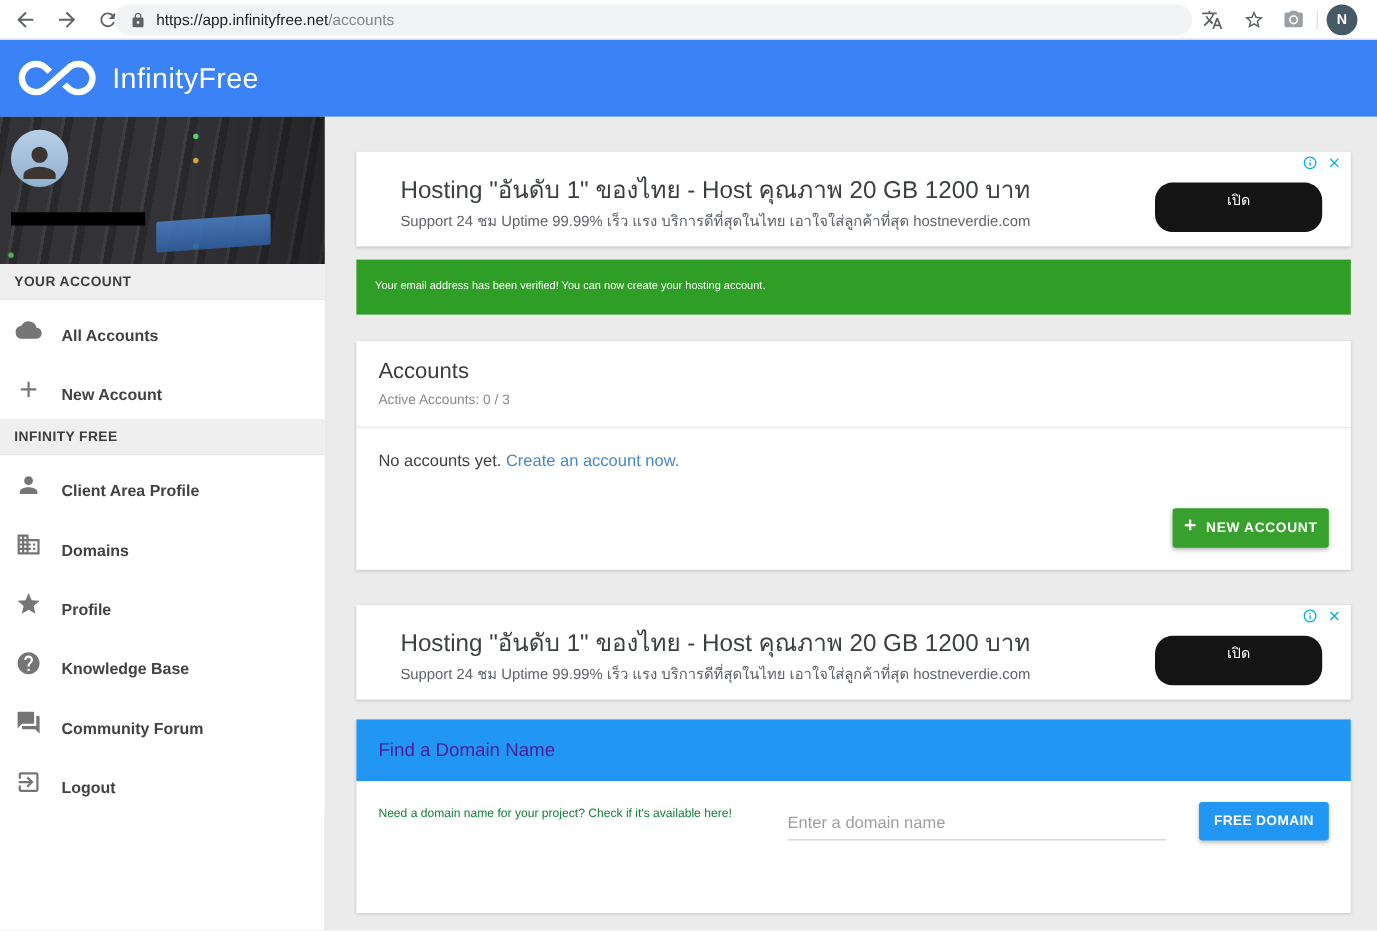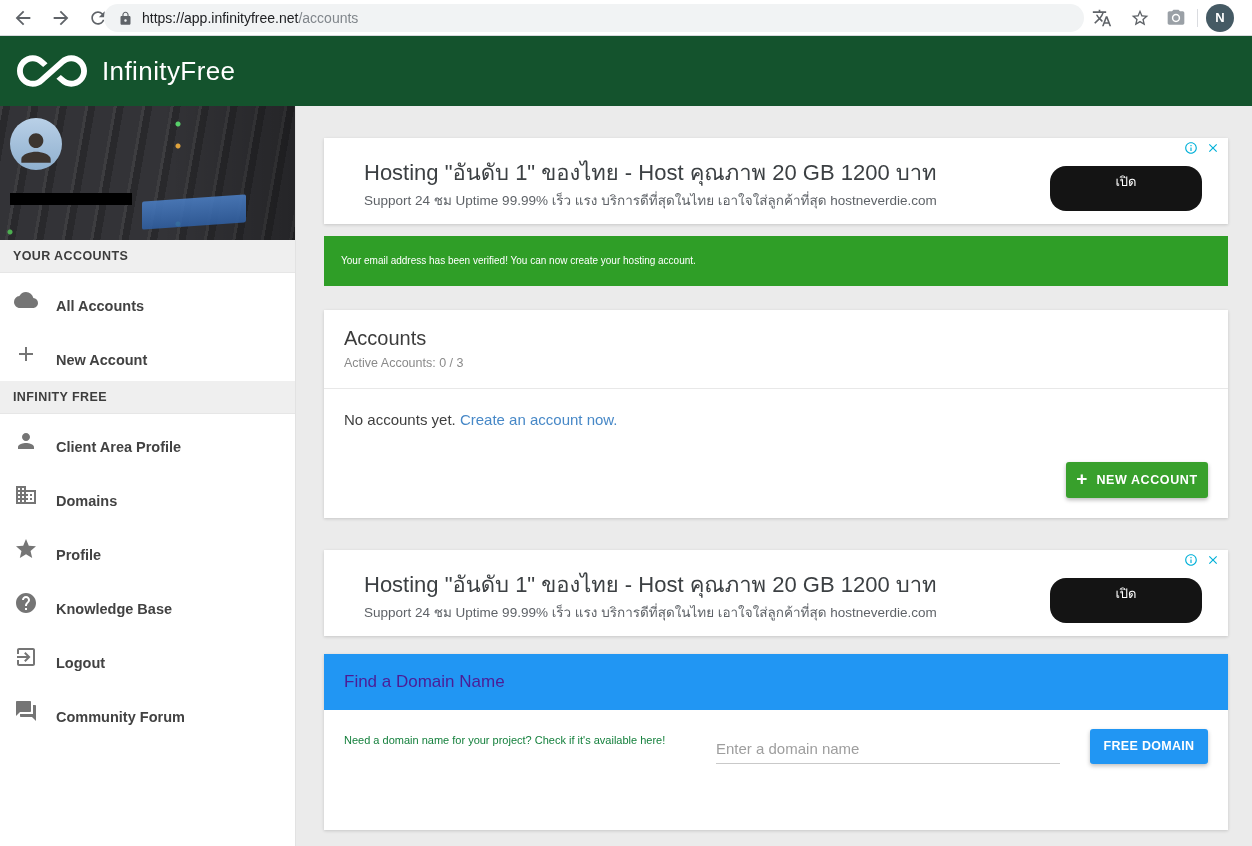--- a/index.html
+++ b/index.html
@@ -17,21 +17,21 @@
   .omnibox .lock svg { width:100%; height:100%; fill:currentColor; }
   .url-text { position:absolute; left:38px; top:0; height:28px; line-height:28px; font-size:14px; color:#202124; white-space:nowrap; }
   .url-text .path { color:#80868b; }
   .tb-right { position:absolute; top:8px; width:20px; height:20px; color:#5f6368; }
   .tb-right svg { width:100%; height:100%; fill:currentColor; }
   .ic-translate { left:1092px; } .ic-star { left:1130px; } .ic-camera { left:1166px; color:#9aa0a6; }
   .tb-divider { position:absolute; left:1197px; top:9px; width:1px; height:18px; background:#dadce0; }
   .tb-avatar { position:absolute; left:1206px; top:4px; width:28px; height:28px; border-radius:50%; background:#455a64; color:#fff; font-size:13px; text-align:center; line-height:28px; font-weight:bold; }
 
   
-  .app-header { position:absolute; top:36px; left:0; width:1252px; height:70px; background:#14532d; z-index:20; }
+  .app-header { position:absolute; top:36px; left:0; width:1252px; height:70px; background:#3b82f6; z-index:20; }
   .logo { position:absolute; left:16px; top:0; width:72px; height:70px; color:#fff; }
   .logo svg { width:100%; height:100%; fill:currentColor; }
   .brand { position:absolute; left:102px; top:0; height:70px; line-height:70px; color:#fff; font-size:26px; font-weight:400; letter-spacing:.4px; }
 
   
   .sidebar { position:absolute; top:106px; left:0; width:296px; height:740px; background:#fff; border-right:1px solid #e2e2e2; z-index:10; }
   .profile { position:relative; height:134px; overflow:hidden;
     background:
       radial-gradient(circle 3px at 178px 18px, #57d06a 0 2px, transparent 3px),
       radial-gradient(circle 3px at 178px 40px, #e0a33c 0 2px, transparent 3px),
@@ -142,21 +142,21 @@
     <div class="profile">
       <div class="lcd"></div>
       <div class="avatar-photo">
         <svg viewBox="0 0 24 24">
             <path d="M12 12c2.21 0 4-1.79 4-4s-1.79-4-4-4-4 1.79-4 4 1.79 4 4 4zm0 2c-2.67 0-8 1.34-8 4v2h16v-2c0-2.66-5.33-4-8-4z"></path>
           </svg>
       </div>
       <div class="redaction-bar"></div>
     </div>
 
-    <div class="section-strip">YOUR ACCOUNTS</div>
+    <div class="section-strip">YOUR ACCOUNT</div>
 
     <div class="nav-item">
       <span class="nicon">
         <svg viewBox="0 0 24 24">
             <path d="M19.35 10.04A7.49 7.49 0 0 0 12 4C9.11 4 6.6 5.64 5.35 8.04A5.994 5.994 0 0 0 0 14c0 3.31 2.69 6 6 6h13c2.76 0 5-2.24 5-5 0-2.64-2.05-4.78-4.65-4.96z"></path>
           </svg>
       </span>
       <span class="nav-label">All Accounts</span>
     </div>
 
@@ -203,33 +203,33 @@
         <svg viewBox="0 0 24 24">
             <path d="M12 2C6.48 2 2 6.48 2 12s4.48 10 10 10 10-4.48 10-10S17.52 2 12 2zm1 17h-2v-2h2v2zm2.07-7.75l-.9.92C13.45 12.9 13 13.5 13 15h-2v-.5c0-1.1.45-2.1 1.17-2.83l1.24-1.26c.37-.36.59-.86.59-1.41 0-1.1-.9-2-2-2s-2 .9-2 2H8c0-2.21 1.79-4 4-4s4 1.79 4 4c0 .88-.36 1.68-.93 2.25z"></path>
           </svg>
       </span>
       <span class="nav-label">Knowledge Base</span>
     </div>
 
     <div class="nav-item">
       <span class="nicon">
         <svg viewBox="0 0 24 24">
+            <path d="M21 6h-2v9H6v2c0 .55.45 1 1 1h11l4 4V7c0-.55-.45-1-1-1zm-4 6V3c0-.55-.45-1-1-1H3c-.55 0-1 .45-1 1v14l4-4h10c.55 0 1-.45 1-1z"></path>
+          </svg>
+      </span>
+      <span class="nav-label">Community Forum</span>
+    </div>
+
+    <div class="nav-item">
+      <span class="nicon">
+        <svg viewBox="0 0 24 24">
             <path d="M10.09 15.59L11.5 17l5-5-5-5-1.41 1.41L12.67 11H3v2h9.67l-2.58 2.59zM19 3H5c-1.11 0-2 .9-2 2v4h2V5h14v14H5v-4H3v4c0 1.1.89 2 2 2h14c1.1 0 2-.9 2-2V5c0-1.1-.9-2-2-2z"></path>
           </svg>
       </span>
       <span class="nav-label">Logout</span>
-    </div>
-
-    <div class="nav-item">
-      <span class="nicon">
-        <svg viewBox="0 0 24 24">
-            <path d="M21 6h-2v9H6v2c0 .55.45 1 1 1h11l4 4V7c0-.55-.45-1-1-1zm-4 6V3c0-.55-.45-1-1-1H3c-.55 0-1 .45-1 1v14l4-4h10c.55 0 1-.45 1-1z"></path>
-          </svg>
-      </span>
-      <span class="nav-label">Community Forum</span>
     </div>
   </div>
 
   <div class="card ad-card pos1">
     <div class="ad-choices">
       <span class="aic">
         <svg viewBox="0 0 24 24">
             <path d="M11 7h2v2h-2zm0 4h2v6h-2zm1-9C6.48 2 2 6.48 2 12s4.48 10 10 10 10-4.48 10-10S17.52 2 12 2zm0 18c-4.41 0-8-3.59-8-8s3.59-8 8-8 8 3.59 8 8-3.59 8-8 8z"></path>
           </svg>
       </span>

